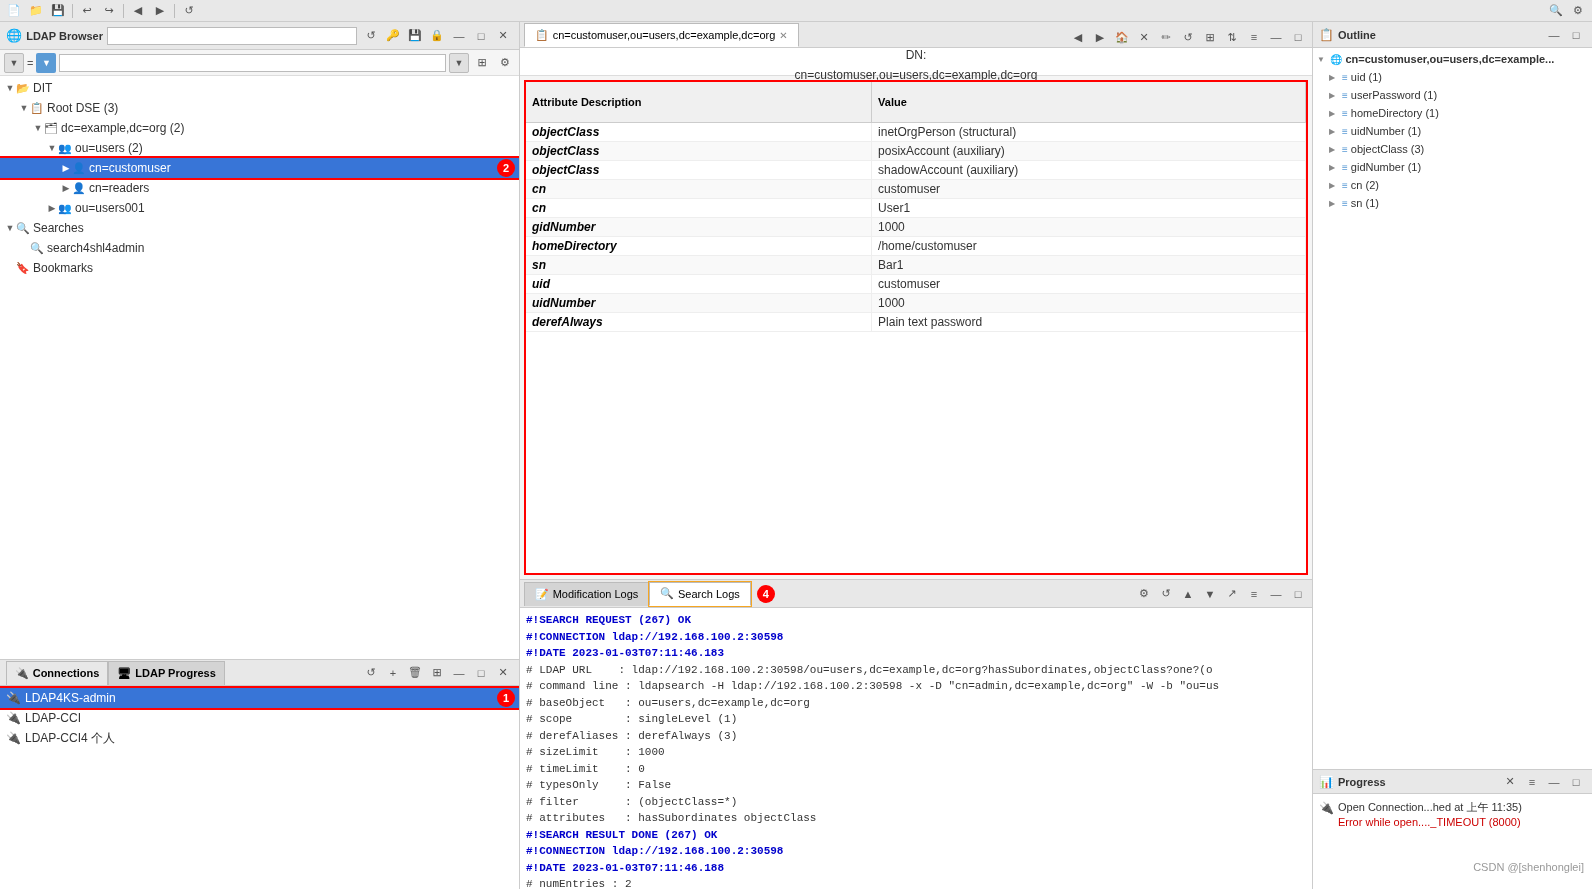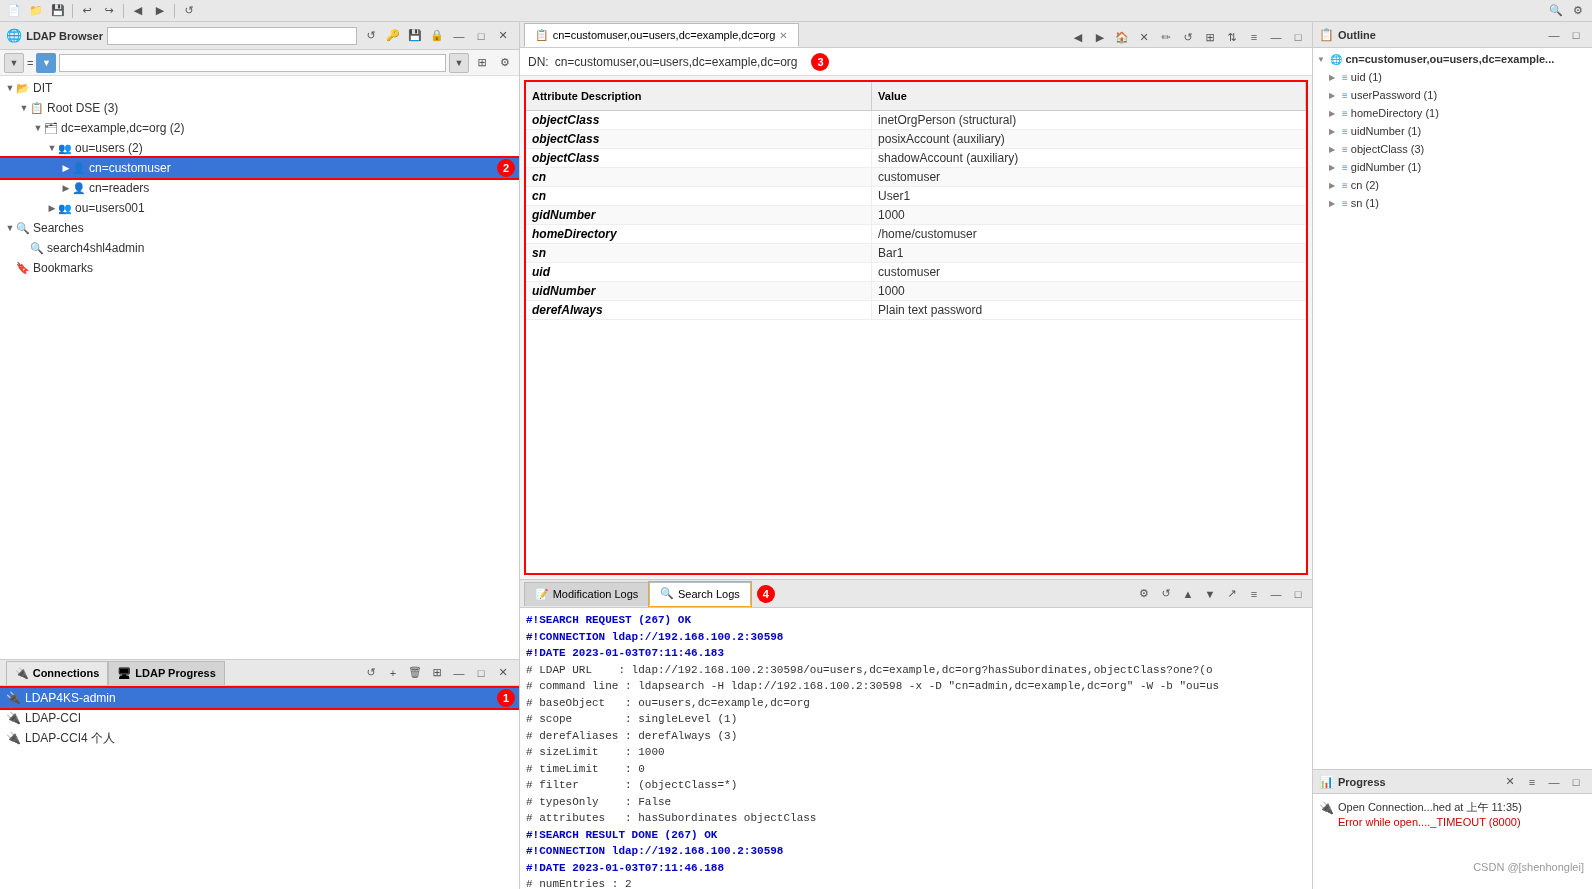--- a/index.html
+++ b/index.html
@@ -189,20 +189,21 @@
       height: 28px;
       background: white;
       border-bottom: 1px solid #ddd;
       display: flex;
       align-items: center;
       padding: 0 8px;
       font-size: 12px;
       font-weight: 500;
       gap: 6px;
       position: relative;
+      flex-direction: column;
     }
     .dn-label { color: #333; }
     .dn-value { color: #333; }
 
     
     .attr-table-container {
       flex: 1;
       background: white;
       overflow: hidden;
       margin: 4px;
@@ -211,21 +212,21 @@
     }
     .attr-table {
       width: 100%;
       border-collapse: collapse;
       font-size: 12px;
     }
     .attr-table th {
       background: #f0f0f0;
       border-bottom: 1px solid #ccc;
       border-right: 1px solid #ccc;
-      padding: 8px 6px;
+      padding: 14px 6px;
       text-align: left;
       font-weight: bold;
       font-size: 11px;
     }
     .attr-table td {
       padding: 2px 6px;
       border-bottom: 1px solid #eee;
       border-right: 1px solid #eee;
       vertical-align: middle;
     }
@@ -638,22 +639,22 @@
       <div class="log-line" style="color: rgb(0, 0, 204); font-weight: bold;">#!SEARCH REQUEST (267) OK</div>
           <div class="log-line" style="color: rgb(0, 0, 204); font-weight: bold;">#!CONNECTION ldap://192.168.100.2:30598</div>
           <div class="log-line" style="color: rgb(0, 0, 204); font-weight: bold;">#!DATE 2023-01-03T07:11:46.183</div>
           <div class="log-line" style="color: rgb(51, 51, 51);"># LDAP URL    : ldap://192.168.100.2:30598/ou=users,dc=example,dc=org?hasSubordinates,objectClass?one?(o</div>
           <div class="log-line" style="color: rgb(51, 51, 51);"># command line : ldapsearch -H ldap://192.168.100.2:30598 -x -D "cn=admin,dc=example,dc=org" -W -b "ou=us</div>
           <div class="log-line" style="color: rgb(51, 51, 51);"># baseObject   : ou=users,dc=example,dc=org</div>
           <div class="log-line" style="color: rgb(51, 51, 51);"># scope        : singleLevel (1)</div>
           <div class="log-line" style="color: rgb(51, 51, 51); font-family: Liberation Mono, monospace;"># derefAliases : derefAlways (3)</div>
           <div class="log-line" style="color: rgb(51, 51, 51);"># sizeLimit    : 1000</div>
           <div class="log-line" style="color: rgb(51, 51, 51);"># timeLimit    : 0</div>
+          <div class="log-line" style="color: rgb(51, 51, 51);"># typesOnly    : False</div>
           <div class="log-line" style="color: rgb(51, 51, 51);"># filter       : (objectClass=*)</div>
-          <div class="log-line" style="color: rgb(51, 51, 51);"># typesOnly    : False</div>
           <div class="log-line" style="color: rgb(51, 51, 51);"># attributes   : hasSubordinates objectClass</div>
           <div class="log-line" style="color: rgb(51, 51, 51);"></div>
           <div class="log-line" style="color: rgb(0, 0, 204); font-weight: bold;">#!SEARCH RESULT DONE (267) OK</div>
           <div class="log-line" style="color: rgb(0, 0, 204); font-weight: bold;">#!CONNECTION ldap://192.168.100.2:30598</div>
           <div class="log-line" style="color: rgb(0, 0, 204); font-weight: bold;">#!DATE 2023-01-03T07:11:46.188</div>
           <div class="log-line" style="color: rgb(51, 51, 51);"># numEntries : 2</div>
         </div>
     </div>
 
   </div>

